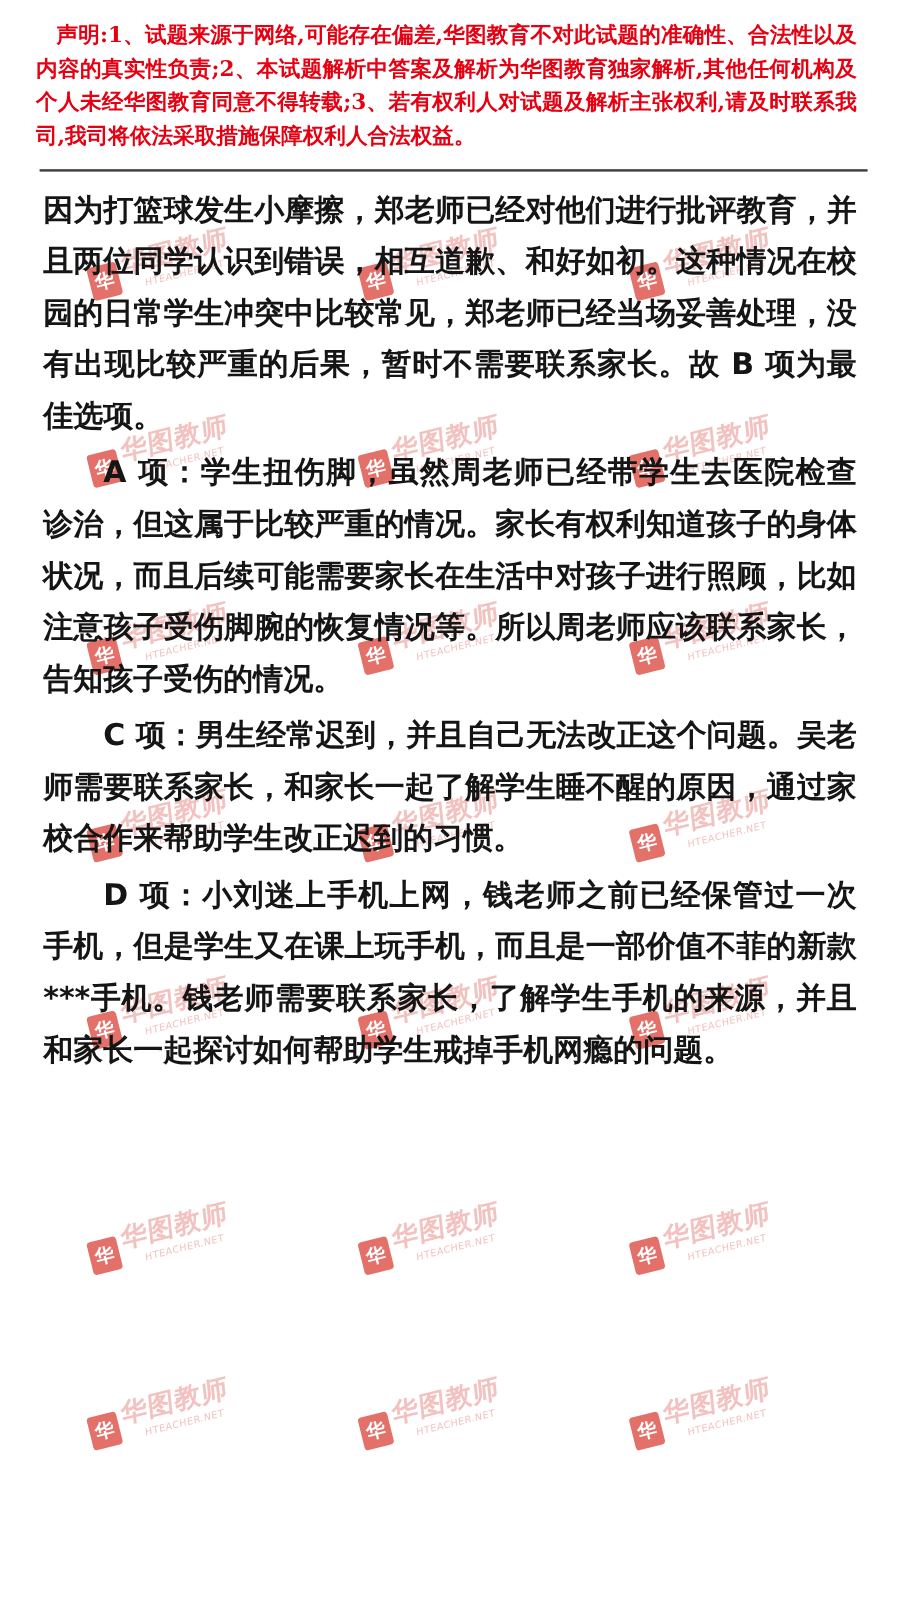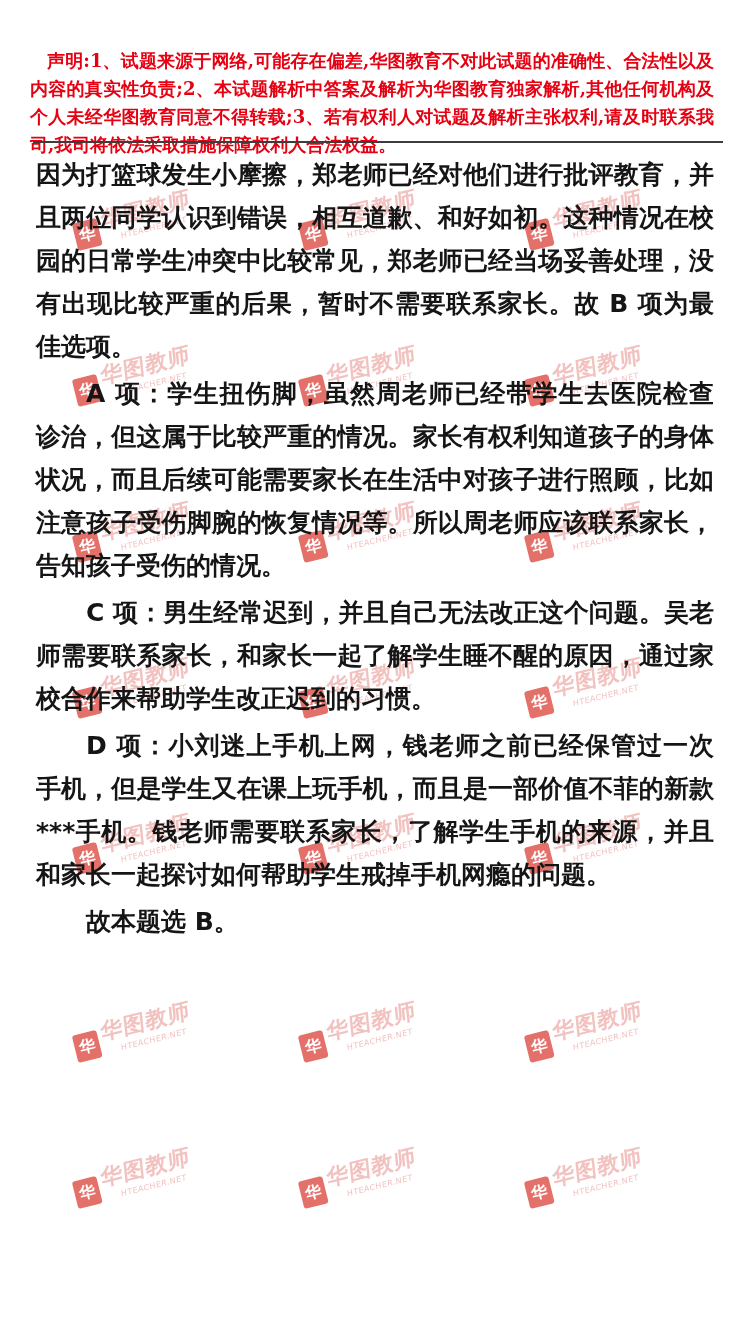--- a/index.html
+++ b/index.html
@@ -58,21 +58,21 @@
     white-space: nowrap;
     margin-left: 16px;
     transform: skewX(-8deg);
   }
 
   
   .disclaimer {
     position: absolute;
     z-index: 1;
     left: 30px;
-    top: 47px;
+    top: 16px;
     width: 684px;
     font-family: "DejaVu Serif", "Liberation Serif", serif;
     font-size: 18px;
     line-height: 28px;
     font-weight: 600;
     color: #e60012;
     text-align: justify;
     text-indent: 17px;
   }
   .disclaimer b { font-weight: 800; }
@@ -262,14 +262,13 @@
 
 <div class="disclaimer"><b>声明:</b><span>1、试题来源于网络,可能存在偏差,华图教育不对此试题的准确性、合法性以及内容的真实性负责;2、本试题解析中答案及解析为华图教育独家解析,其他任何机构及个人未经华图教育同意不得转载;3、若有权利人对试题及解析主张权利,请及时联系我司,我司将依法采取措施保障权利人合法权益。</span></div>
 
 <div class="rule"></div>
 
 <div class="analysis">
     <p class="para">因为打篮球发生小摩擦，郑老师已经对他们进行批评教育，并且两位同学认识到错误，相互道歉、和好如初。这种情况在校园的日常学生冲突中比较常见，郑老师已经当场妥善处理，没有出现比较严重的后果，暂时不需要联系家长。故 B 项为最佳选项。</p>
     <p class="para indent">A 项：学生扭伤脚，虽然周老师已经带学生去医院检查诊治，但这属于比较严重的情况。家长有权利知道孩子的身体状况，而且后续可能需要家长在生活中对孩子进行照顾，比如注意孩子受伤脚腕的恢复情况等。所以周老师应该联系家长，告知孩子受伤的情况。</p>
     <p class="para indent">C 项：男生经常迟到，并且自己无法改正这个问题。吴老师需要联系家长，和家长一起了解学生睡不醒的原因，通过家校合作来帮助学生改正迟到的习惯。</p>
     <p class="para indent">D 项：小刘迷上手机上网，钱老师之前已经保管过一次手机，但是学生又在课上玩手机，而且是一部价值不菲的新款***手机。钱老师需要联系家长，了解学生手机的来源，并且和家长一起探讨如何帮助学生戒掉手机网瘾的问题。</p>
-    <p class="para indent">故本题选 B。</p>
   </div>
 
 </body></html>

